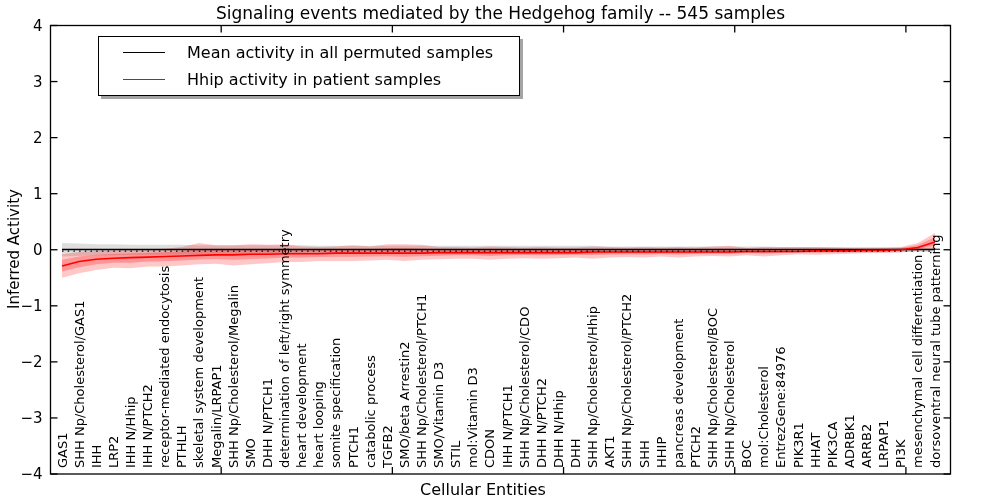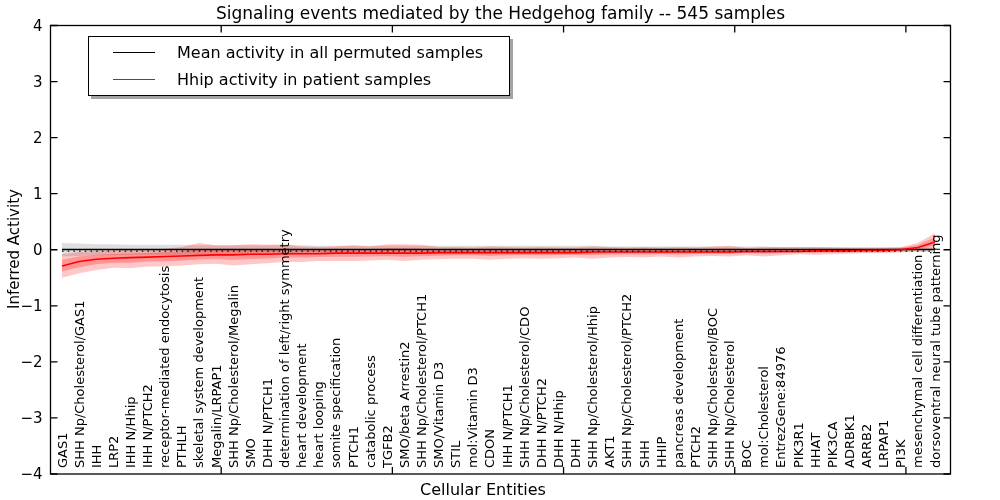--- a/index.html
+++ b/index.html
@@ -1,33 +1,33 @@
 <!DOCTYPE html>
 <html><head>
 <meta charset="utf-8">
 <style>
   html,body{margin:0;padding:0;background:#fff;}
   #figure{
     position:relative;width:1000px;height:500px;background:#ffffff;
-    font-family:"DejaVu Sans","Liberation Sans",sans-serif;color:#000;overflow:hidden;border-radius:15px;
+    font-family:"DejaVu Sans","Liberation Sans",sans-serif;color:#000;overflow:hidden;
   }
   #chart-title{
     position:absolute;left:51px;top:3px;width:899px;text-align:center;
     font-size:17px;color:#000;white-space:nowrap;
   }
   #chart-svg{position:absolute;left:0;top:0;}
   #y-axis-title{
     position:absolute;left:-52px;top:240px;width:132px;height:18px;text-align:center;
     font-size:15px;transform:rotate(-90deg);
   }
   #x-axis-title{
     position:absolute;left:420px;top:480px;width:160px;text-align:left;font-size:16px;
   }
   #legend{
-    position:absolute;left:88px;top:36px;width:422px;height:60px;
+    position:absolute;left:98px;top:36px;width:422px;height:60px;
     background:#fff;border:1.6px solid #000;
     box-shadow:3px 3px 0 rgba(90,90,90,0.55);
     display:flex;flex-direction:column;justify-content:space-around;
     padding:2px 0 2px 0;box-sizing:border-box;z-index:5;
   }
   .legend-item{display:flex;align-items:center;height:26px;}
   .legend-line{display:inline-block;width:42px;height:0;margin-left:24px;flex:0 0 42px;}
   .legend-label{margin-left:22px;font-size:16px;white-space:nowrap;}
 </style>
 </head>

